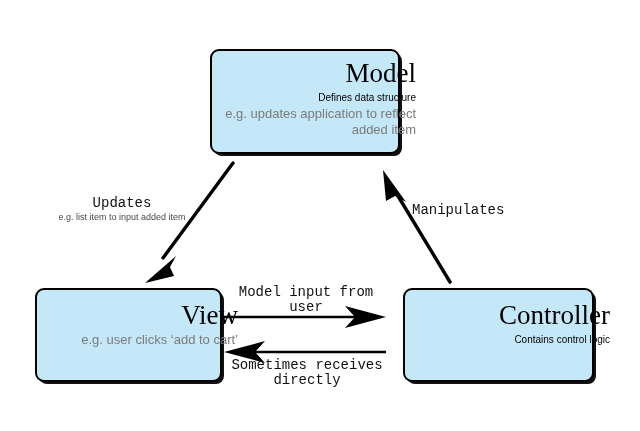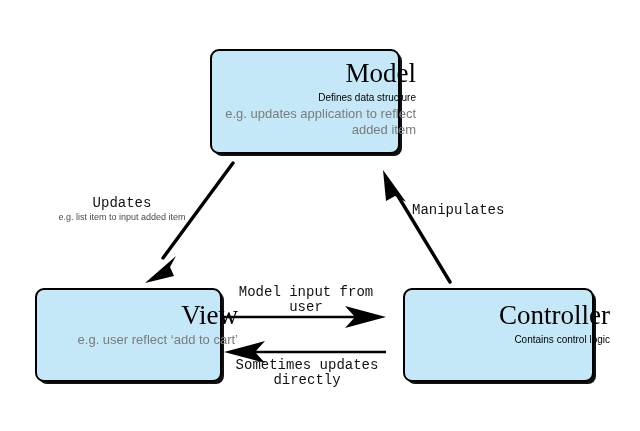--- a/index.html
+++ b/index.html
@@ -136,21 +136,21 @@
     <div class="node-inner">
       <div class="node-title">Model</div>
       <div class="node-sub">Defines data structure</div>
       <div class="node-eg">e.g. updates application to reflect added item</div>
     </div>
   </div>
 
   <div id="node-view" class="node">
     <div class="node-inner">
       <div class="node-title">View</div>
-      <div class="node-eg">e.g. user reflect ‘add to cart’</div>
+      <div class="node-eg">e.g. user clicks ‘add to cart’</div>
     </div>
   </div>
 
   <div id="node-ctrl" class="node">
     <div class="node-inner">
       <div class="node-title">Controller</div>
       <div class="node-sub">Contains control logic</div>
     </div>
   </div>
 
@@ -161,16 +161,16 @@
 
   <div id="label-manipulates" class="edge-label">
     <div class="main">Manipulates</div>
   </div>
 
   <div id="label-sends" class="edge-label">
     <div class="main">Model input from user</div>
   </div>
 
   <div id="label-sometimes" class="edge-label">
-    <div class="main">Sometimes updates directly</div>
+    <div class="main">Sometimes receives directly</div>
   </div>
 
 </div>
 
 </body></html>

